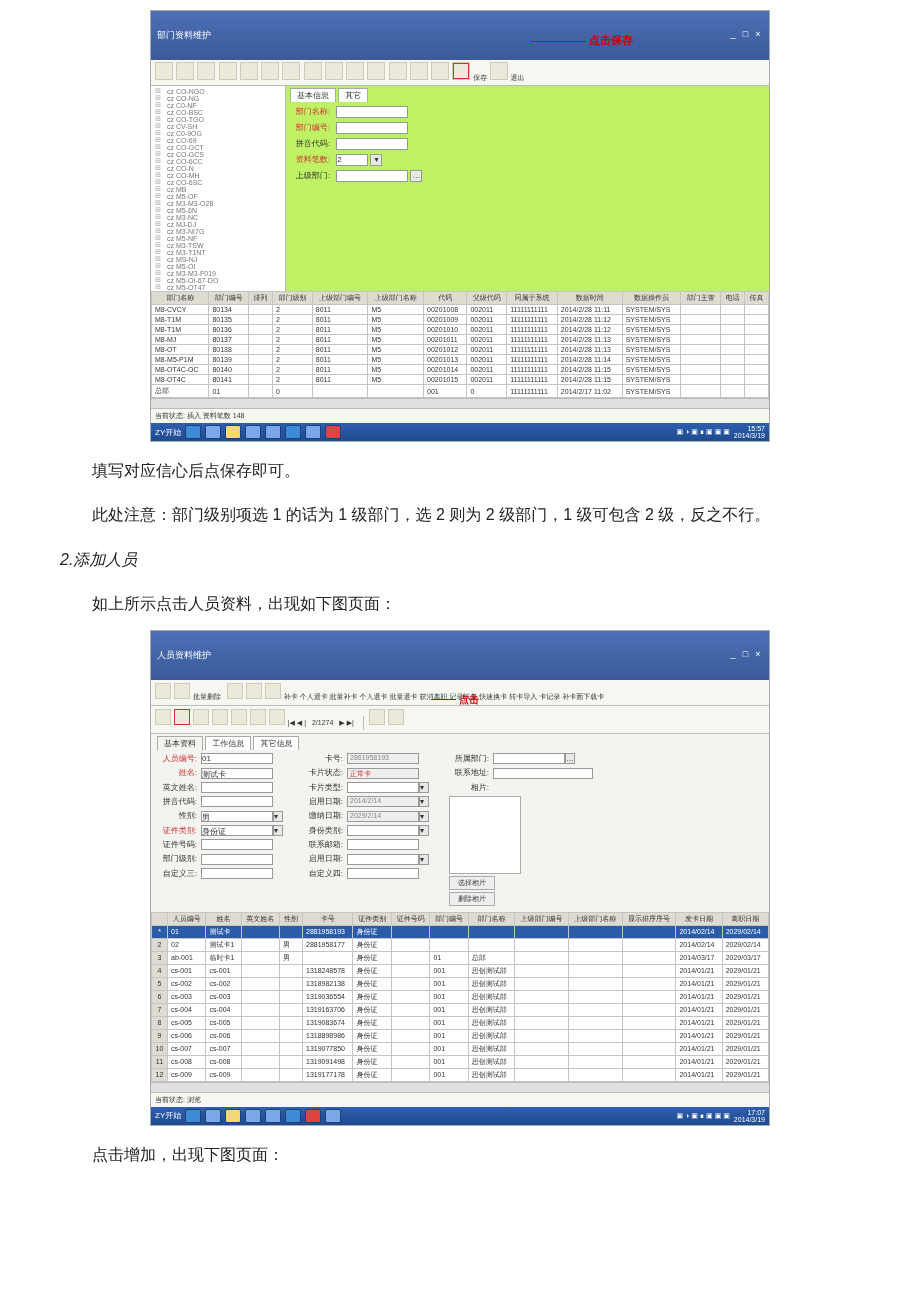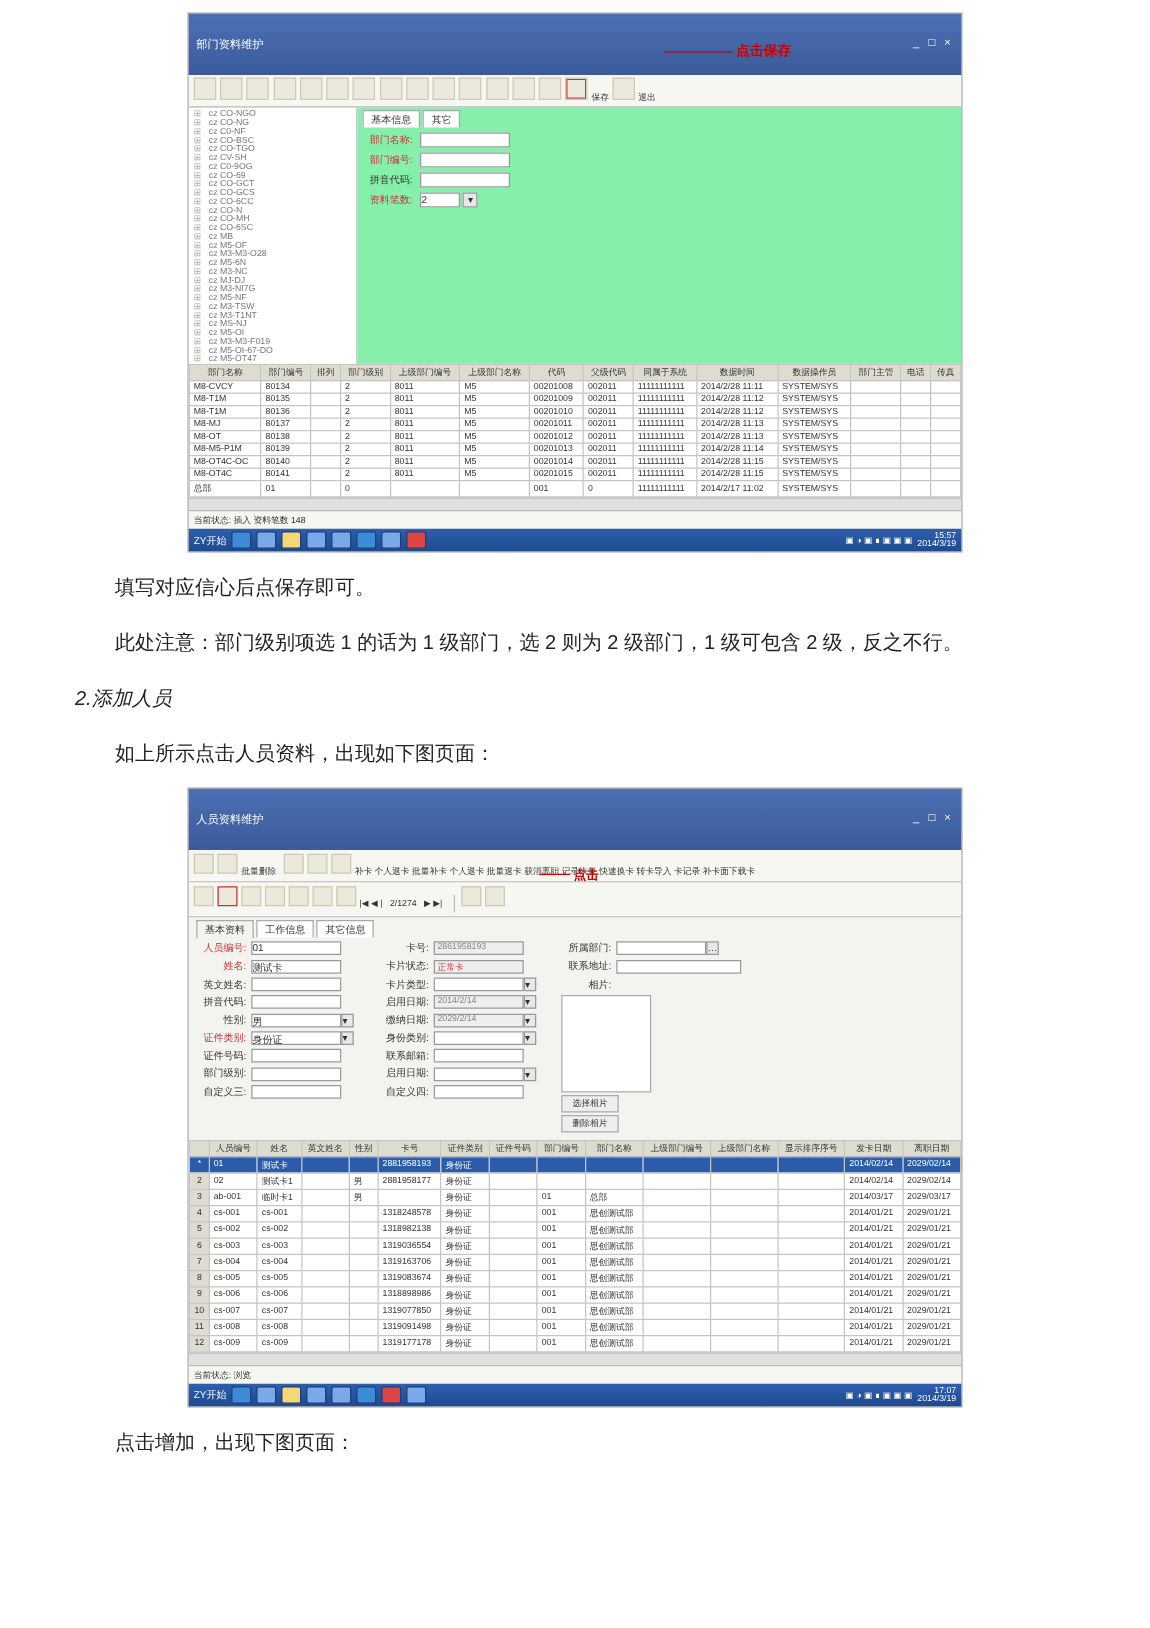--- a/index.html
+++ b/index.html
@@ -10,21 +10,21 @@
   .title-bar { background: linear-gradient(#4d70b5,#3a5a9a); color: #fff; font-size: 9px; padding: 18px 6px; display: flex; justify-content: space-between; }
   .win-btns span { display: inline-block; width: 10px; text-align: center; }
   .toolbar1 { background: #f7f7f2; border-bottom: 1px solid #bbb; padding: 2px 4px; font-size: 8px; position: relative; }
   .toolbar1 .tbtn { display: inline-block; width: 18px; height: 18px; margin-right: 1px; background: #ebe8dc; border: 1px solid #cfcab5; text-align: center; line-height: 18px; }
   .toolbar1 .tbtn.red { box-shadow: inset 0 0 0 1px #c33; }
   .toolbar1 .tlabel { display: inline-block; font-size: 7px; margin-left: 2px; }
   .shot1-body { display: flex; }
   .tree { width: 135px; background: #fff; border-right: 1px solid #bbb; padding: 2px 0 2px 4px; font-size: 7px; color: #6a6; max-height: 205px; overflow: hidden; }
   .tree .node { white-space: nowrap; padding: 0 0 0 12px; position: relative; color: #777; }
   .tree .node::before { content: "⊞"; position: absolute; left: 0; top: -1px; color: #aaa; }
-  .form-area { flex: 1; background: #86efac; padding: 2px 4px 8px 4px; position: relative; min-height: 205px; }
+  .form-area { flex: 1; background: #bef264; padding: 2px 4px 8px 4px; position: relative; min-height: 205px; }
   .tabs9 { font-size: 8px; }
   .tabs9 span { display: inline-block; border: 1px solid #aaa; border-bottom: none; background: #fff; padding: 1px 6px; }
   .form-row { margin-top: 4px; font-size: 8px; }
   .form-row .lbl { display: inline-block; width: 40px; text-align: right; margin-right: 4px; }
   .form-row .lbl.red { color: #c33; }
   .form-row .inp { display: inline-block; background: #fff; border: 1px solid #999; height: 12px; width: 72px; vertical-align: middle; }
   .form-row .inp.narrow { width: 32px; }
   .form-row .dd { display: inline-block; width: 12px; height: 12px; border: 1px solid #999; background: #e8e8e8; text-align: center; line-height: 10px; vertical-align: middle; }
   .annot { position: absolute; color: #c00; font-weight: bold; font-size: 11px; }
   .annot-save { top: 22px; left: 380px; }
@@ -170,20 +170,25 @@
       </div>
       <div class="form-row">
         <span class="lbl">拼音代码:</span>
         <span class="inp"></span>
       </div>
       <div class="form-row">
         <span class="lbl red">资料笔数:</span>
         <span class="inp narrow">2</span>
         <span class="dd">▾</span>
       </div>
+      <div class="form-row">
+        <span class="lbl">上级部门:</span>
+        <span class="inp"></span>
+        <span class="dd">…</span>
+      </div>
     </div>
   </div>
 
   <table class="dtable">
     <thead>
         <tr id="dth">
           <th>部门名称</th>
           <th>部门编号</th>
           <th>排列</th>
           <th>部门级别</th>

